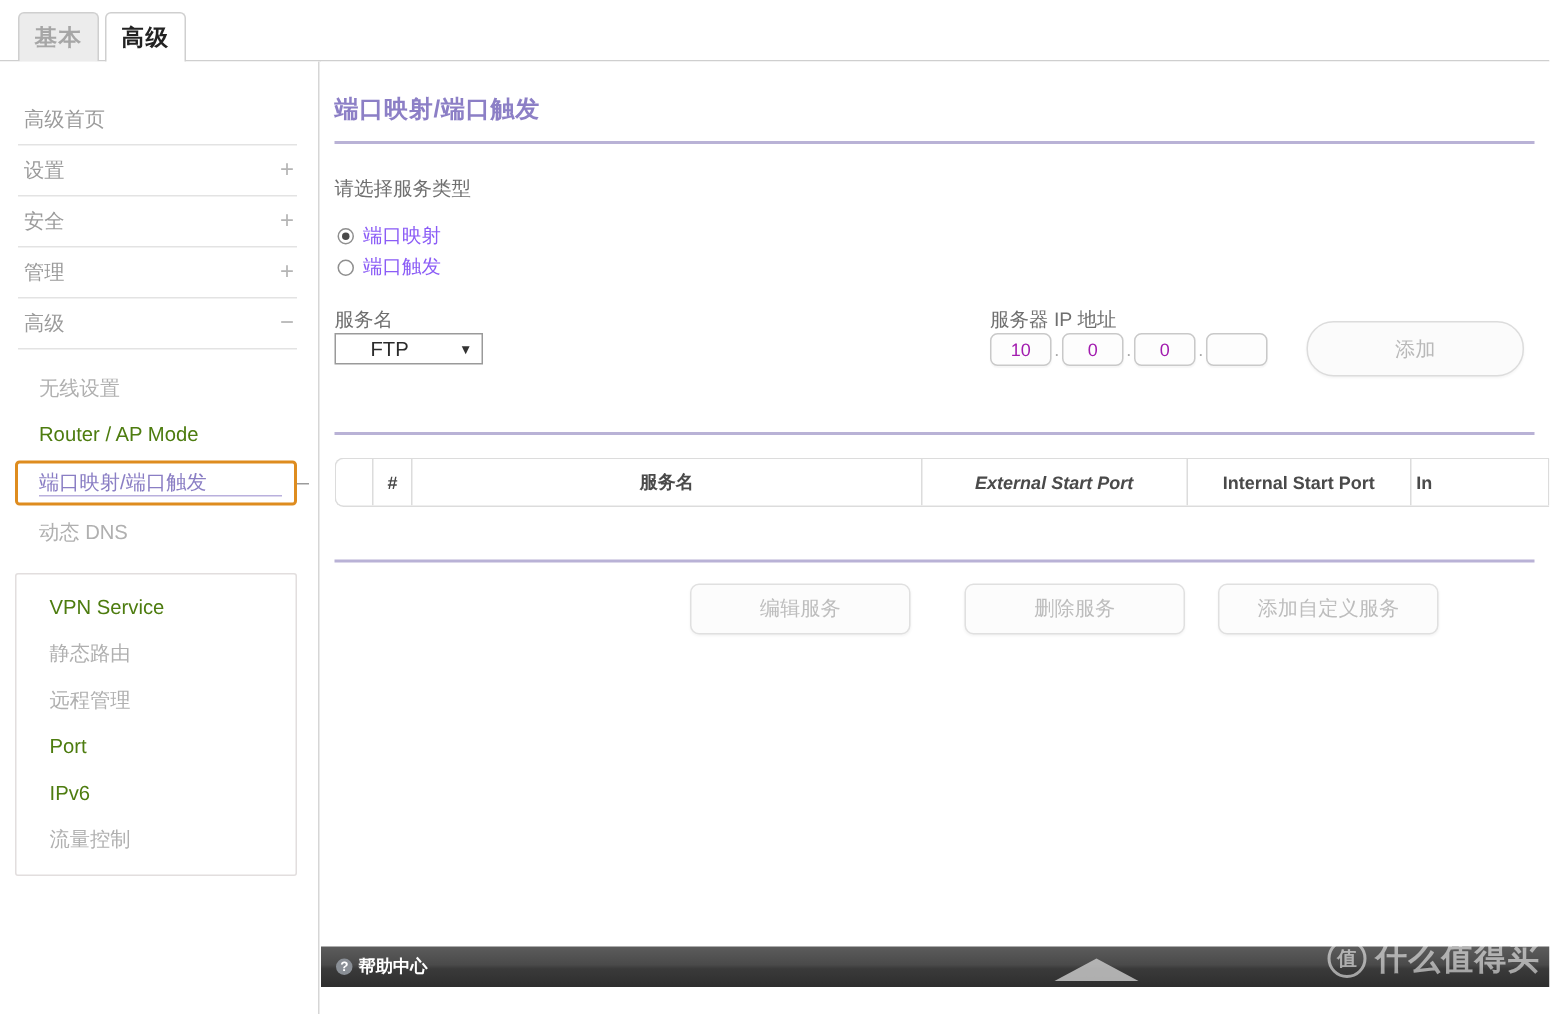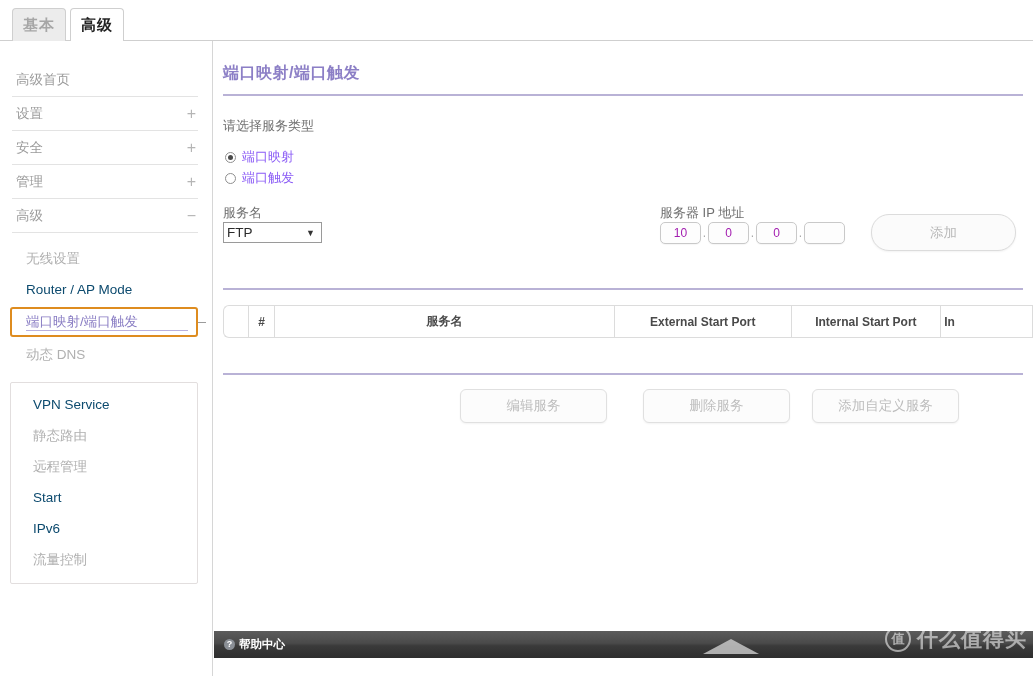--- a/index.html
+++ b/index.html
@@ -95,21 +95,21 @@
     position: relative;
     height: 31px;
     margin: 0 14px 0 12px;
     display: flex;
     align-items: center;
     padding-left: 14px;
     font-size: 13.5px;
     color: #b0b0b0;
     box-sizing: border-box;
   }
-  .sub-row.dark { color: #0c4a6e; }
+  .sub-row.dark { color: #4d7c0f; }
   .sub-row.active {
     border: 2px solid #de8c1f;
     border-radius: 3px;
     color: #8a7ec4;
     margin: 2px 14px 2px 10px;
     height: 30px;
     padding-left: 14px;
   }
   .sub-row.active .sub-underline {
     position: absolute;
@@ -206,21 +206,21 @@
 
   .svc-select {
     position: absolute;
     left: 9px; top: 181px;
     width: 99px; height: 21px;
     border: 1px solid #9a9a9a;
     background: #fff;
     box-sizing: border-box;
     display: flex;
     align-items: center;
-    padding-left: 3px;
+    padding-left: 23px;
     font-size: 13.5px;
     color: #2b2b2b;
   }
   .svc-select .chev {
     position: absolute;
     right: 6px;
     font-size: 9px;
     color: #333;
   }
 
@@ -290,21 +290,21 @@
     font-weight: bold;
     border-right: 1px solid #dcdcdc;
     box-sizing: border-box;
     height: 100%;
     overflow: hidden;
     white-space: nowrap;
   }
   .th-check { width: 26px; }
   .th-num { width: 27px; }
   .th-name { width: 352px; }
-  .th-ext { width: 183px; }
+  .th-ext { width: 183px; font-style: italic; }
   .th-int { width: 155px; }
   .th-last { width: 95px; justify-content: flex-start; padding-left: 3px; }
 
   .btn-row {
     position: absolute;
     top: 348px; left: 0;
     width: 819px;
     display: flex;
   }
   .btn-act {
@@ -461,21 +461,21 @@
     <div class="sub-row dark">
       <span>VPN Service</span>
     </div>
     <div class="sub-row">
       <span>静态路由</span>
     </div>
     <div class="sub-row">
       <span>远程管理</span>
     </div>
     <div class="sub-row dark">
-      <span>Start</span>
+      <span>Port</span>
     </div>
     <div class="sub-row dark">
       <span>IPv6</span>
     </div>
     <div class="sub-row">
       <span>流量控制</span>
     </div>
   </div>
 </div>
 

